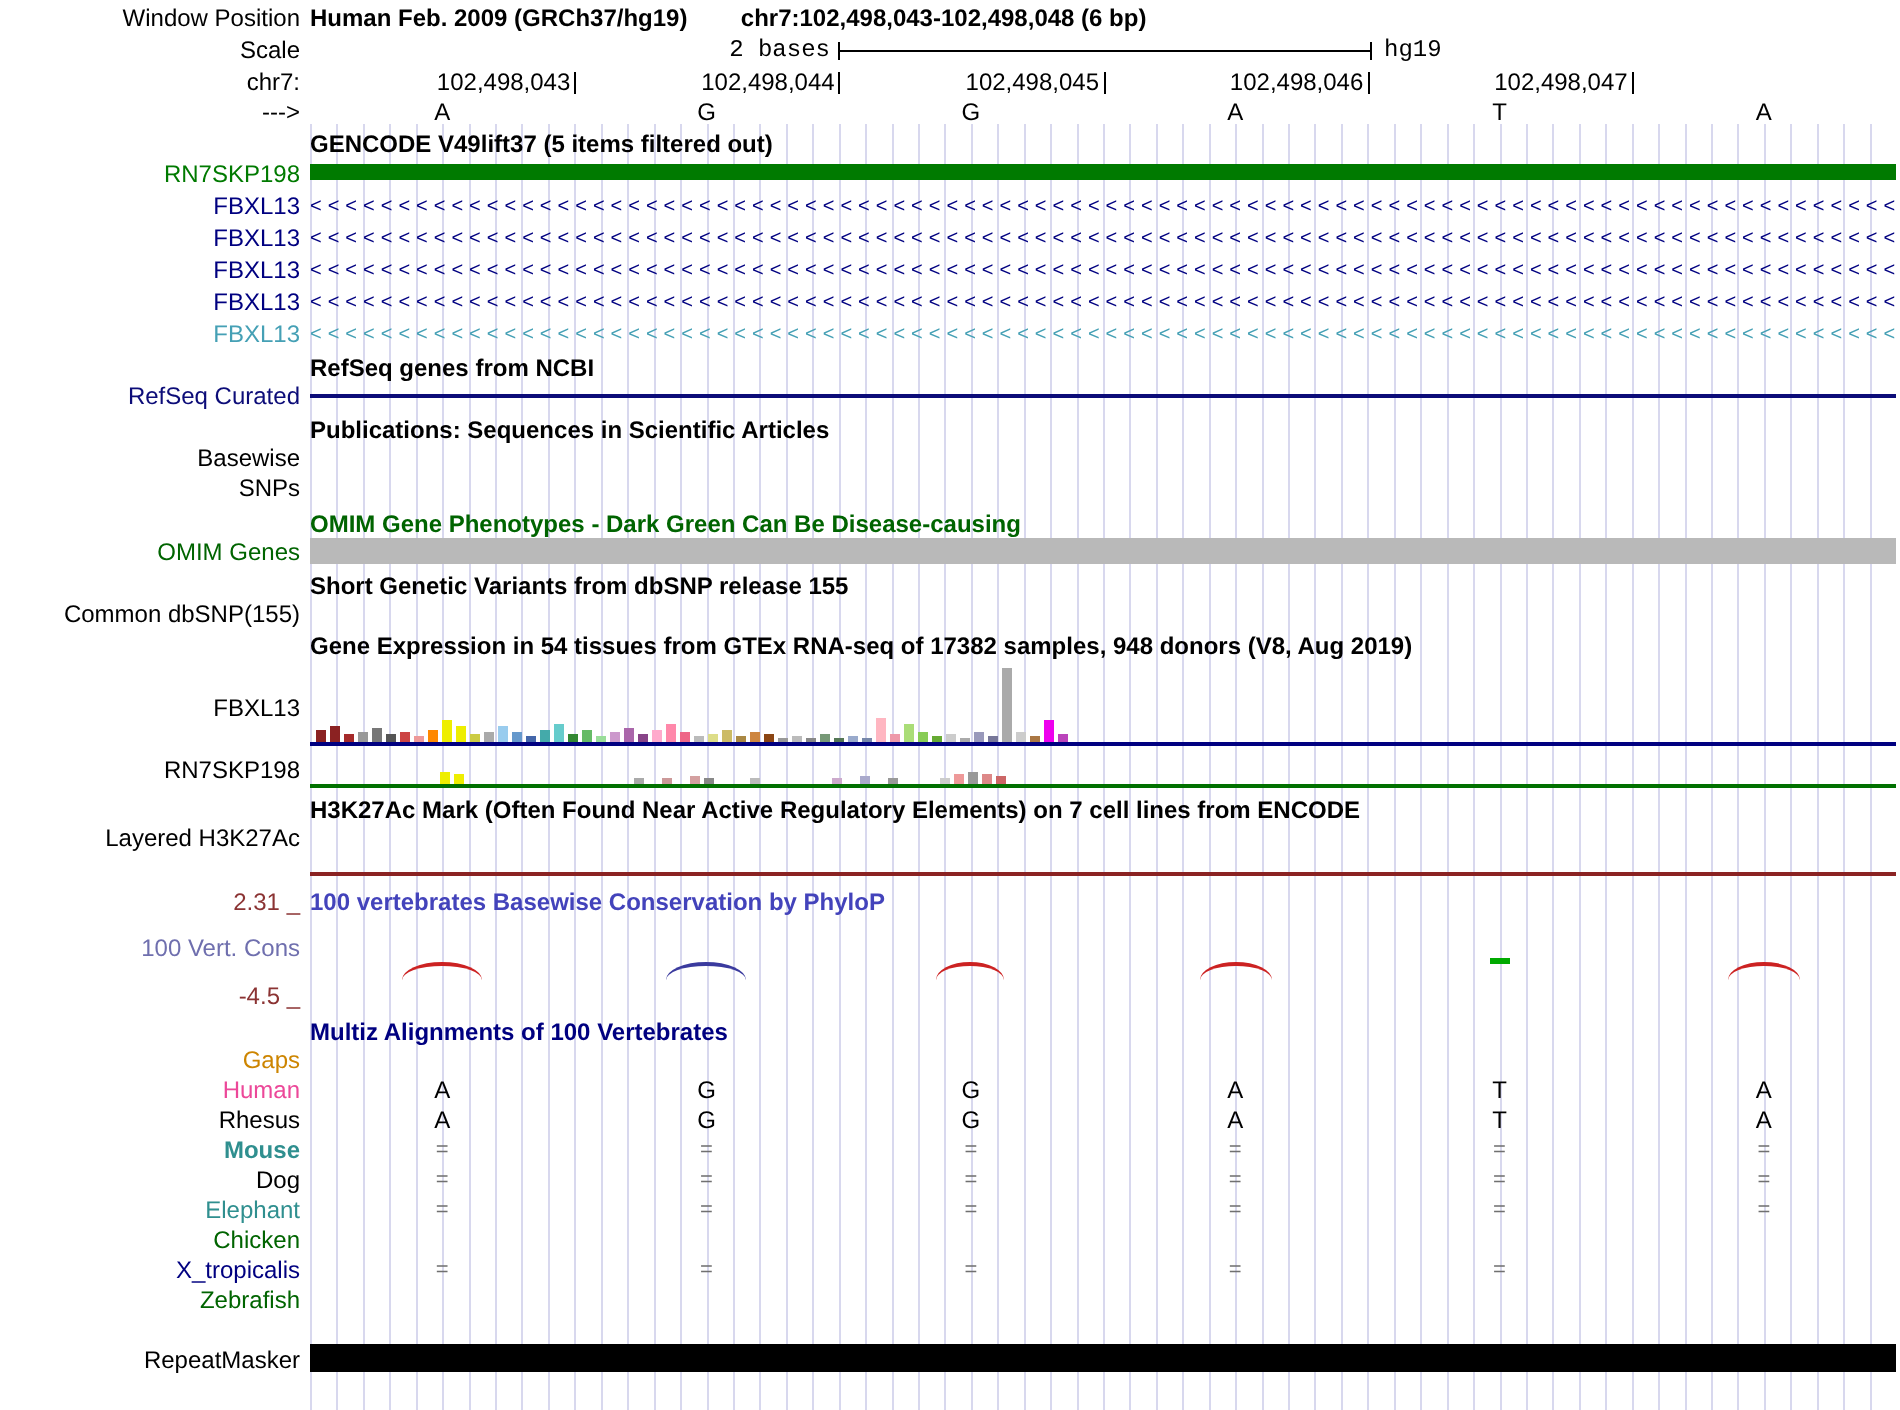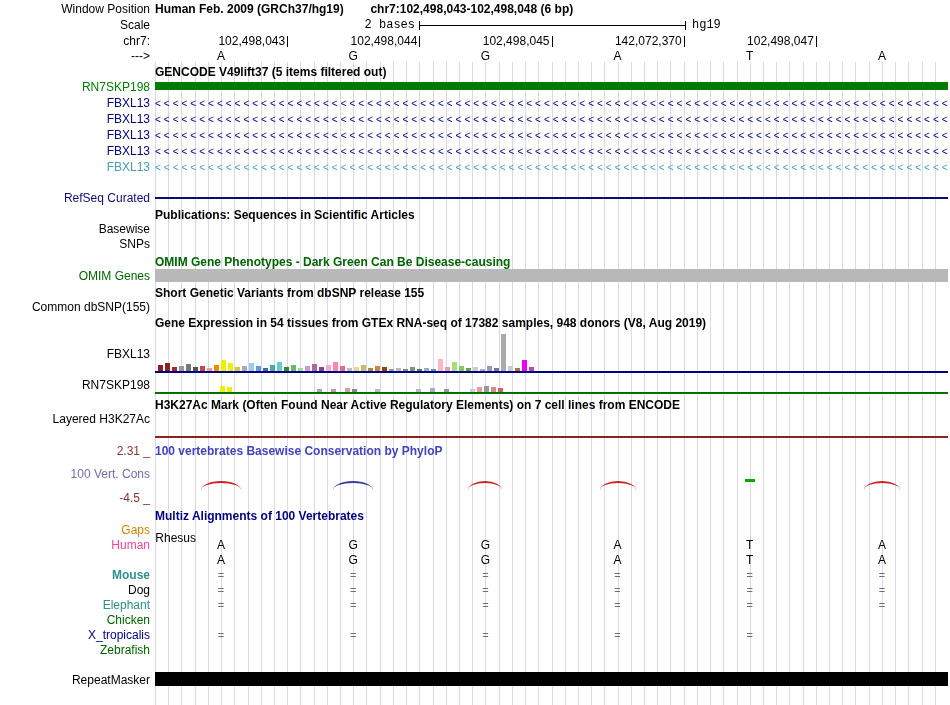--- a/index.html
+++ b/index.html
@@ -55,20 +55,21 @@
   <div class="lbl fbxl-lbl" style="top: 129px; color: rgb(0, 0, 128);">FBXL13</div>
   <div class="lbl fbxl-lbl" style="top: 145px; color: rgb(0, 0, 128);">FBXL13</div>
   <div class="lbl fbxl-lbl" style="top: 161px; color: rgb(69, 160, 181);">FBXL13</div>
 
   <div class="generow" style="top: 97px; color: rgb(0, 0, 128);">&lt;&lt;&lt;&lt;&lt;&lt;&lt;&lt;&lt;&lt;&lt;&lt;&lt;&lt;&lt;&lt;&lt;&lt;&lt;&lt;&lt;&lt;&lt;&lt;&lt;&lt;&lt;&lt;&lt;&lt;&lt;&lt;&lt;&lt;&lt;&lt;&lt;&lt;&lt;&lt;&lt;&lt;&lt;&lt;&lt;&lt;&lt;&lt;&lt;&lt;&lt;&lt;&lt;&lt;&lt;&lt;&lt;&lt;&lt;&lt;&lt;&lt;&lt;&lt;&lt;&lt;&lt;&lt;&lt;&lt;&lt;&lt;&lt;&lt;&lt;&lt;&lt;&lt;&lt;&lt;&lt;&lt;&lt;&lt;&lt;&lt;&lt;&lt;&lt;&lt;&lt;&lt;&lt;&lt;&lt;&lt;&lt;&lt;&lt;&lt;&lt;&lt;&lt;&lt;&lt;&lt;&lt;&lt;&lt;&lt;</div>
   <div class="generow" style="top: 113px; color: rgb(0, 0, 128);">&lt;&lt;&lt;&lt;&lt;&lt;&lt;&lt;&lt;&lt;&lt;&lt;&lt;&lt;&lt;&lt;&lt;&lt;&lt;&lt;&lt;&lt;&lt;&lt;&lt;&lt;&lt;&lt;&lt;&lt;&lt;&lt;&lt;&lt;&lt;&lt;&lt;&lt;&lt;&lt;&lt;&lt;&lt;&lt;&lt;&lt;&lt;&lt;&lt;&lt;&lt;&lt;&lt;&lt;&lt;&lt;&lt;&lt;&lt;&lt;&lt;&lt;&lt;&lt;&lt;&lt;&lt;&lt;&lt;&lt;&lt;&lt;&lt;&lt;&lt;&lt;&lt;&lt;&lt;&lt;&lt;&lt;&lt;&lt;&lt;&lt;&lt;&lt;&lt;&lt;&lt;&lt;&lt;&lt;&lt;&lt;&lt;&lt;&lt;&lt;&lt;&lt;&lt;&lt;&lt;&lt;&lt;&lt;&lt;&lt;</div>
   <div class="generow" style="top: 129px; color: rgb(0, 0, 128);">&lt;&lt;&lt;&lt;&lt;&lt;&lt;&lt;&lt;&lt;&lt;&lt;&lt;&lt;&lt;&lt;&lt;&lt;&lt;&lt;&lt;&lt;&lt;&lt;&lt;&lt;&lt;&lt;&lt;&lt;&lt;&lt;&lt;&lt;&lt;&lt;&lt;&lt;&lt;&lt;&lt;&lt;&lt;&lt;&lt;&lt;&lt;&lt;&lt;&lt;&lt;&lt;&lt;&lt;&lt;&lt;&lt;&lt;&lt;&lt;&lt;&lt;&lt;&lt;&lt;&lt;&lt;&lt;&lt;&lt;&lt;&lt;&lt;&lt;&lt;&lt;&lt;&lt;&lt;&lt;&lt;&lt;&lt;&lt;&lt;&lt;&lt;&lt;&lt;&lt;&lt;&lt;&lt;&lt;&lt;&lt;&lt;&lt;&lt;&lt;&lt;&lt;&lt;&lt;&lt;&lt;&lt;&lt;&lt;&lt;</div>
   <div class="generow" style="top: 145px; color: rgb(0, 0, 128);">&lt;&lt;&lt;&lt;&lt;&lt;&lt;&lt;&lt;&lt;&lt;&lt;&lt;&lt;&lt;&lt;&lt;&lt;&lt;&lt;&lt;&lt;&lt;&lt;&lt;&lt;&lt;&lt;&lt;&lt;&lt;&lt;&lt;&lt;&lt;&lt;&lt;&lt;&lt;&lt;&lt;&lt;&lt;&lt;&lt;&lt;&lt;&lt;&lt;&lt;&lt;&lt;&lt;&lt;&lt;&lt;&lt;&lt;&lt;&lt;&lt;&lt;&lt;&lt;&lt;&lt;&lt;&lt;&lt;&lt;&lt;&lt;&lt;&lt;&lt;&lt;&lt;&lt;&lt;&lt;&lt;&lt;&lt;&lt;&lt;&lt;&lt;&lt;&lt;&lt;&lt;&lt;&lt;&lt;&lt;&lt;&lt;&lt;&lt;&lt;&lt;&lt;&lt;&lt;&lt;&lt;&lt;&lt;&lt;&lt;</div>
   <div class="generow" style="top: 161px; color: rgb(69, 160, 181);">&lt;&lt;&lt;&lt;&lt;&lt;&lt;&lt;&lt;&lt;&lt;&lt;&lt;&lt;&lt;&lt;&lt;&lt;&lt;&lt;&lt;&lt;&lt;&lt;&lt;&lt;&lt;&lt;&lt;&lt;&lt;&lt;&lt;&lt;&lt;&lt;&lt;&lt;&lt;&lt;&lt;&lt;&lt;&lt;&lt;&lt;&lt;&lt;&lt;&lt;&lt;&lt;&lt;&lt;&lt;&lt;&lt;&lt;&lt;&lt;&lt;&lt;&lt;&lt;&lt;&lt;&lt;&lt;&lt;&lt;&lt;&lt;&lt;&lt;&lt;&lt;&lt;&lt;&lt;&lt;&lt;&lt;&lt;&lt;&lt;&lt;&lt;&lt;&lt;&lt;&lt;&lt;&lt;&lt;&lt;&lt;&lt;&lt;&lt;&lt;&lt;&lt;&lt;&lt;&lt;&lt;&lt;&lt;&lt;&lt;</div>
 
+  <div class="hdr" style="top:178px">RefSeq genes from NCBI</div>
   <div class="lbl" style="top:192px;color:#0c0c78">RefSeq Curated</div>
   <div class="bar" style="top:197px;height:2px;background:#0c0c78"></div>
 
   <div class="hdr" style="top:209px">Publications: Sequences in Scientific Articles</div>
   <div class="lbl" style="top:223px">Basewise</div>
   <div class="lbl" style="top:238px">SNPs</div>
 
   <div class="hdr" style="top:256px;color:#006400">OMIM Gene Phenotypes - Dark Green Can Be Disease-causing</div>
   <div class="bar" style="top:269px;height:13px;background:#b9b9b9"></div>
   <div class="lbl" style="top:270px;color:#006400">OMIM Genes</div>
@@ -143,37 +144,37 @@
   <div class="bar" style="top:436px;height:2px;background:#8b2323"></div>
 
   <div class="hdr" style="top:445px;color:#4343bb">100 vertebrates Basewise Conservation by PhyloP</div>
   <div class="lbl" style="top:445px;color:#8b3333">2.31 _</div>
   <div class="lbl" style="top:468px;color:#6f6fae">100 Vert. Cons</div>
   <div class="lbl" style="top:492px;color:#8b3333">-4.5 _</div>
 
   <div class="hdr" style="top:510px;color:#000080">Multiz Alignments of 100 Vertebrates</div>
   <div class="lbl" style="top:524px;color:#cd8500">Gaps</div>
   <div class="lbl sp" style="top: 539px; color: #ec4899;">Human</div>
-  <div class="lbl sp" style="top: 532px; color: rgb(0, 0, 0); padding-left: 46px;">Rhesus</div>
+  <div class="lbl sp" style="top: 554px; color: rgb(0, 0, 0);">Rhesus</div>
   <div class="lbl sp" style="top: 569px; color: rgb(47, 143, 143); font-weight: bold;">Mouse</div>
   <div class="lbl sp" style="top: 584px; color: rgb(0, 0, 0);">Dog</div>
   <div class="lbl sp" style="top: 599px; color: rgb(47, 143, 143);">Elephant</div>
   <div class="lbl sp" style="top: 614px; color: rgb(0, 100, 0);">Chicken</div>
   <div class="lbl sp" style="top: 629px; color: rgb(0, 0, 128);">X_tropicalis</div>
   <div class="lbl sp" style="top: 644px; color: rgb(0, 100, 0);">Zebrafish</div>
 
   <div class="bar" style="top:672px;height:14px;background:#000"></div>
   <div class="lbl" style="top:674px">RepeatMasker</div>
 <div class="num" style="left: 173.167px; top: 35px;">102,498,043</div>
     <div class="tick" style="left: 287.167px; top: 36px; height: 11px;"></div>
     <div class="num" style="left: 305.333px; top: 35px;">102,498,044</div>
     <div class="tick" style="left: 419.333px; top: 36px; height: 11px;"></div>
     <div class="num" style="left: 437.5px; top: 35px;">102,498,045</div>
     <div class="tick" style="left: 551.5px; top: 36px; height: 11px;"></div>
-    <div class="num" style="left: 569.667px; top: 35px;">142,072,370</div>
+    <div class="num" style="left: 569.667px; top: 35px;">102,498,046</div>
     <div class="tick" style="left: 683.667px; top: 36px; height: 11px;"></div>
     <div class="num" style="left: 701.833px; top: 35px;">102,498,047</div>
     <div class="tick" style="left: 815.833px; top: 36px; height: 11px;"></div>
     <div class="cell" style="left: 221.083px; top: 50px;">A</div>
     <div class="cell" style="left: 353.25px; top: 50px;">G</div>
     <div class="cell" style="left: 485.417px; top: 50px;">G</div>
     <div class="cell" style="left: 617.583px; top: 50px;">A</div>
     <div class="cell" style="left: 749.75px; top: 50px;">T</div>
     <div class="cell" style="left: 881.917px; top: 50px;">A</div>
     <div class="rnb" style="left: 220px; top: 386px; width: 5px; height: 6px; background: rgb(238, 238, 0);"></div>

